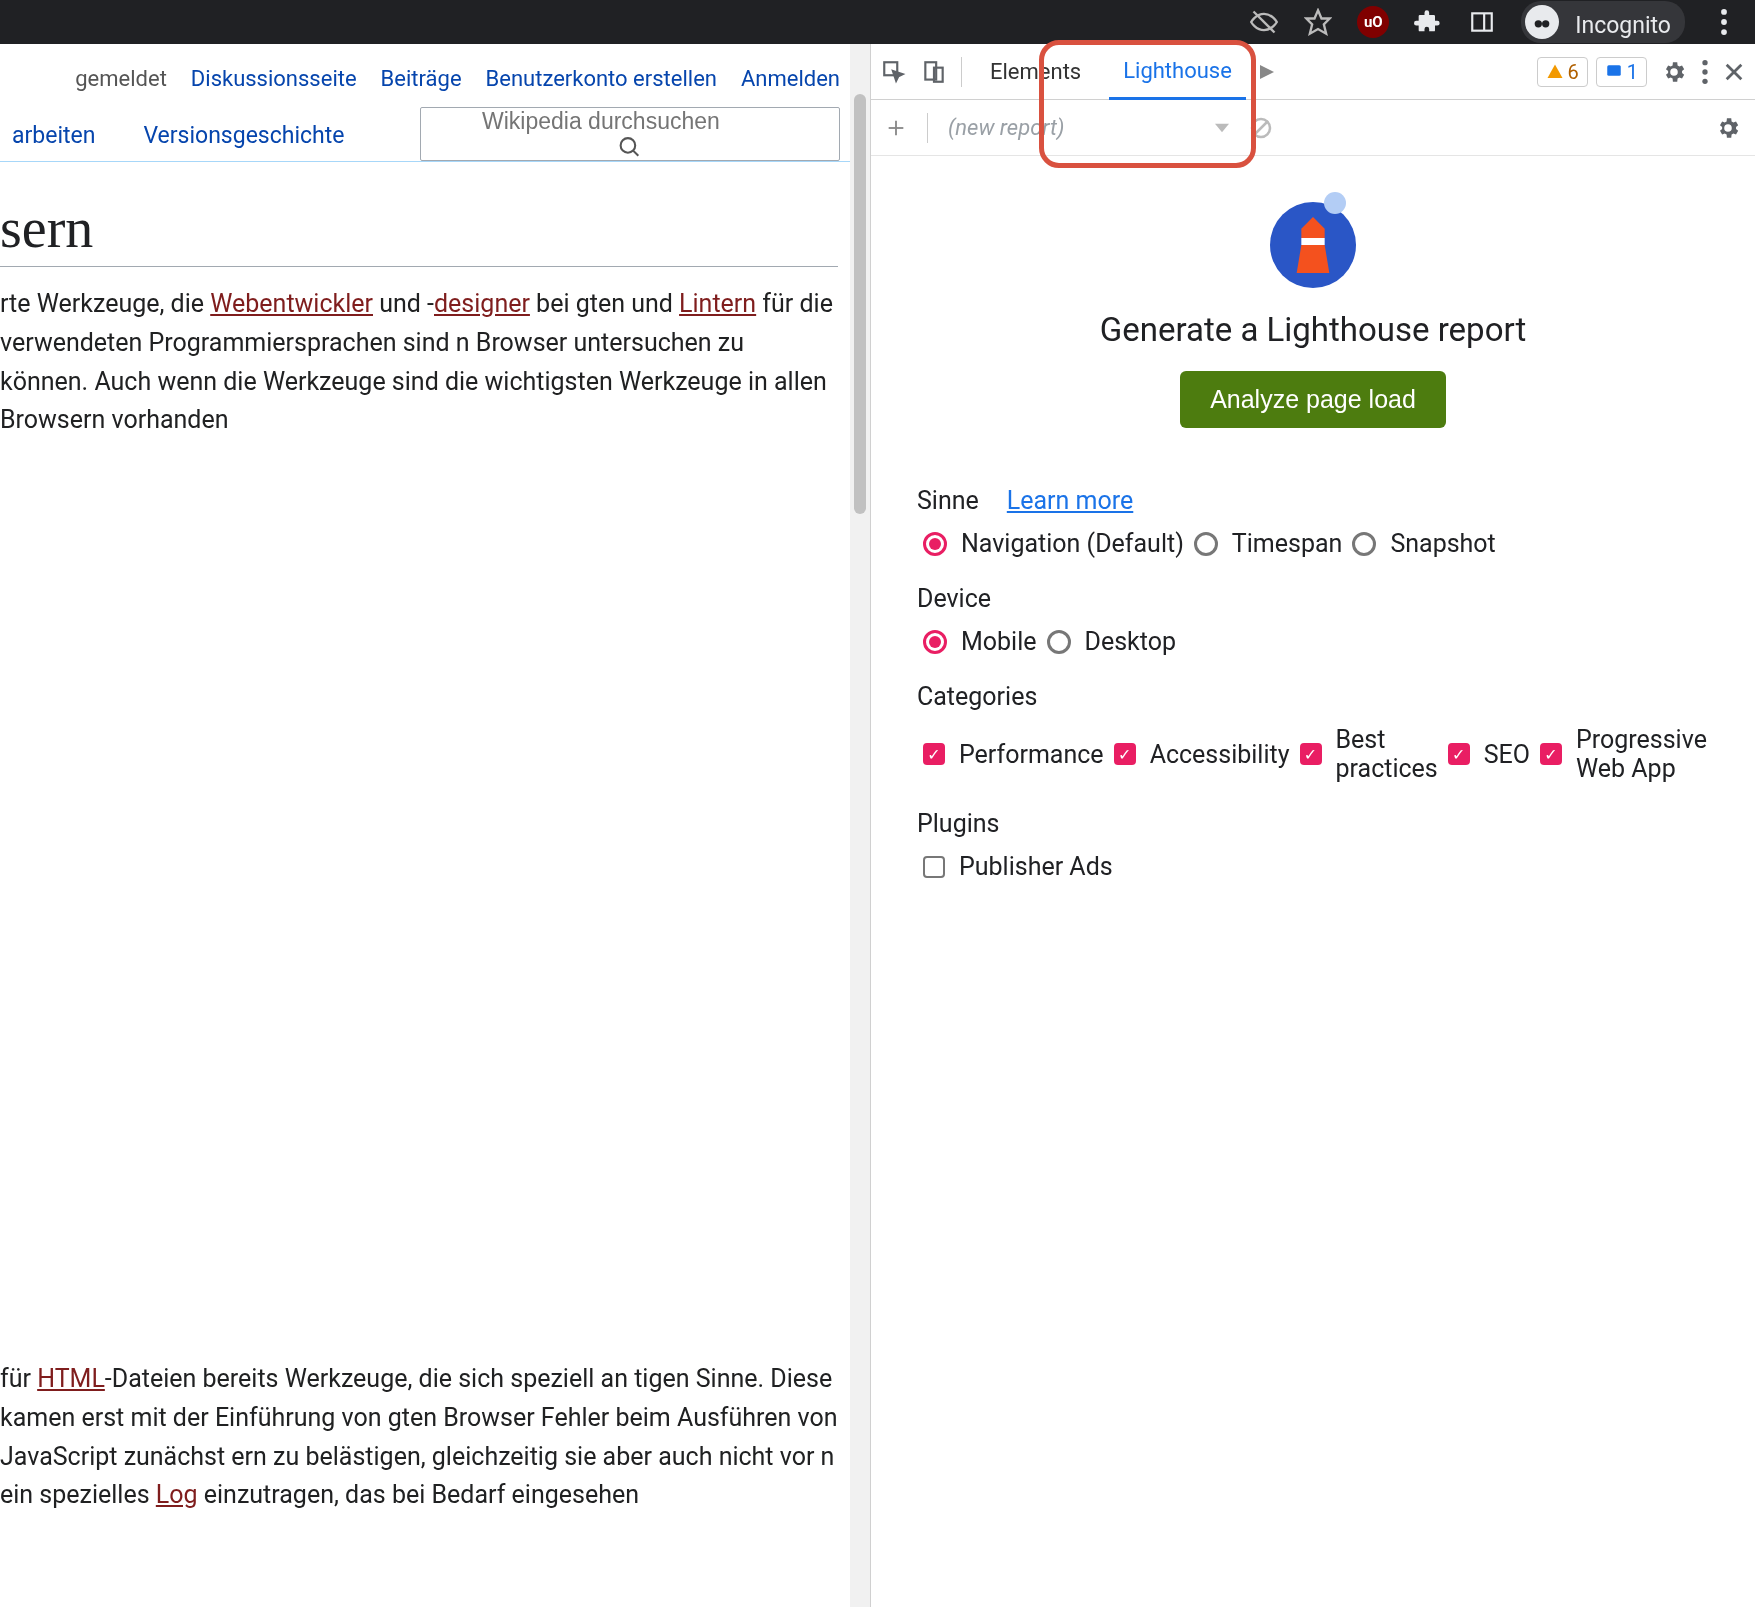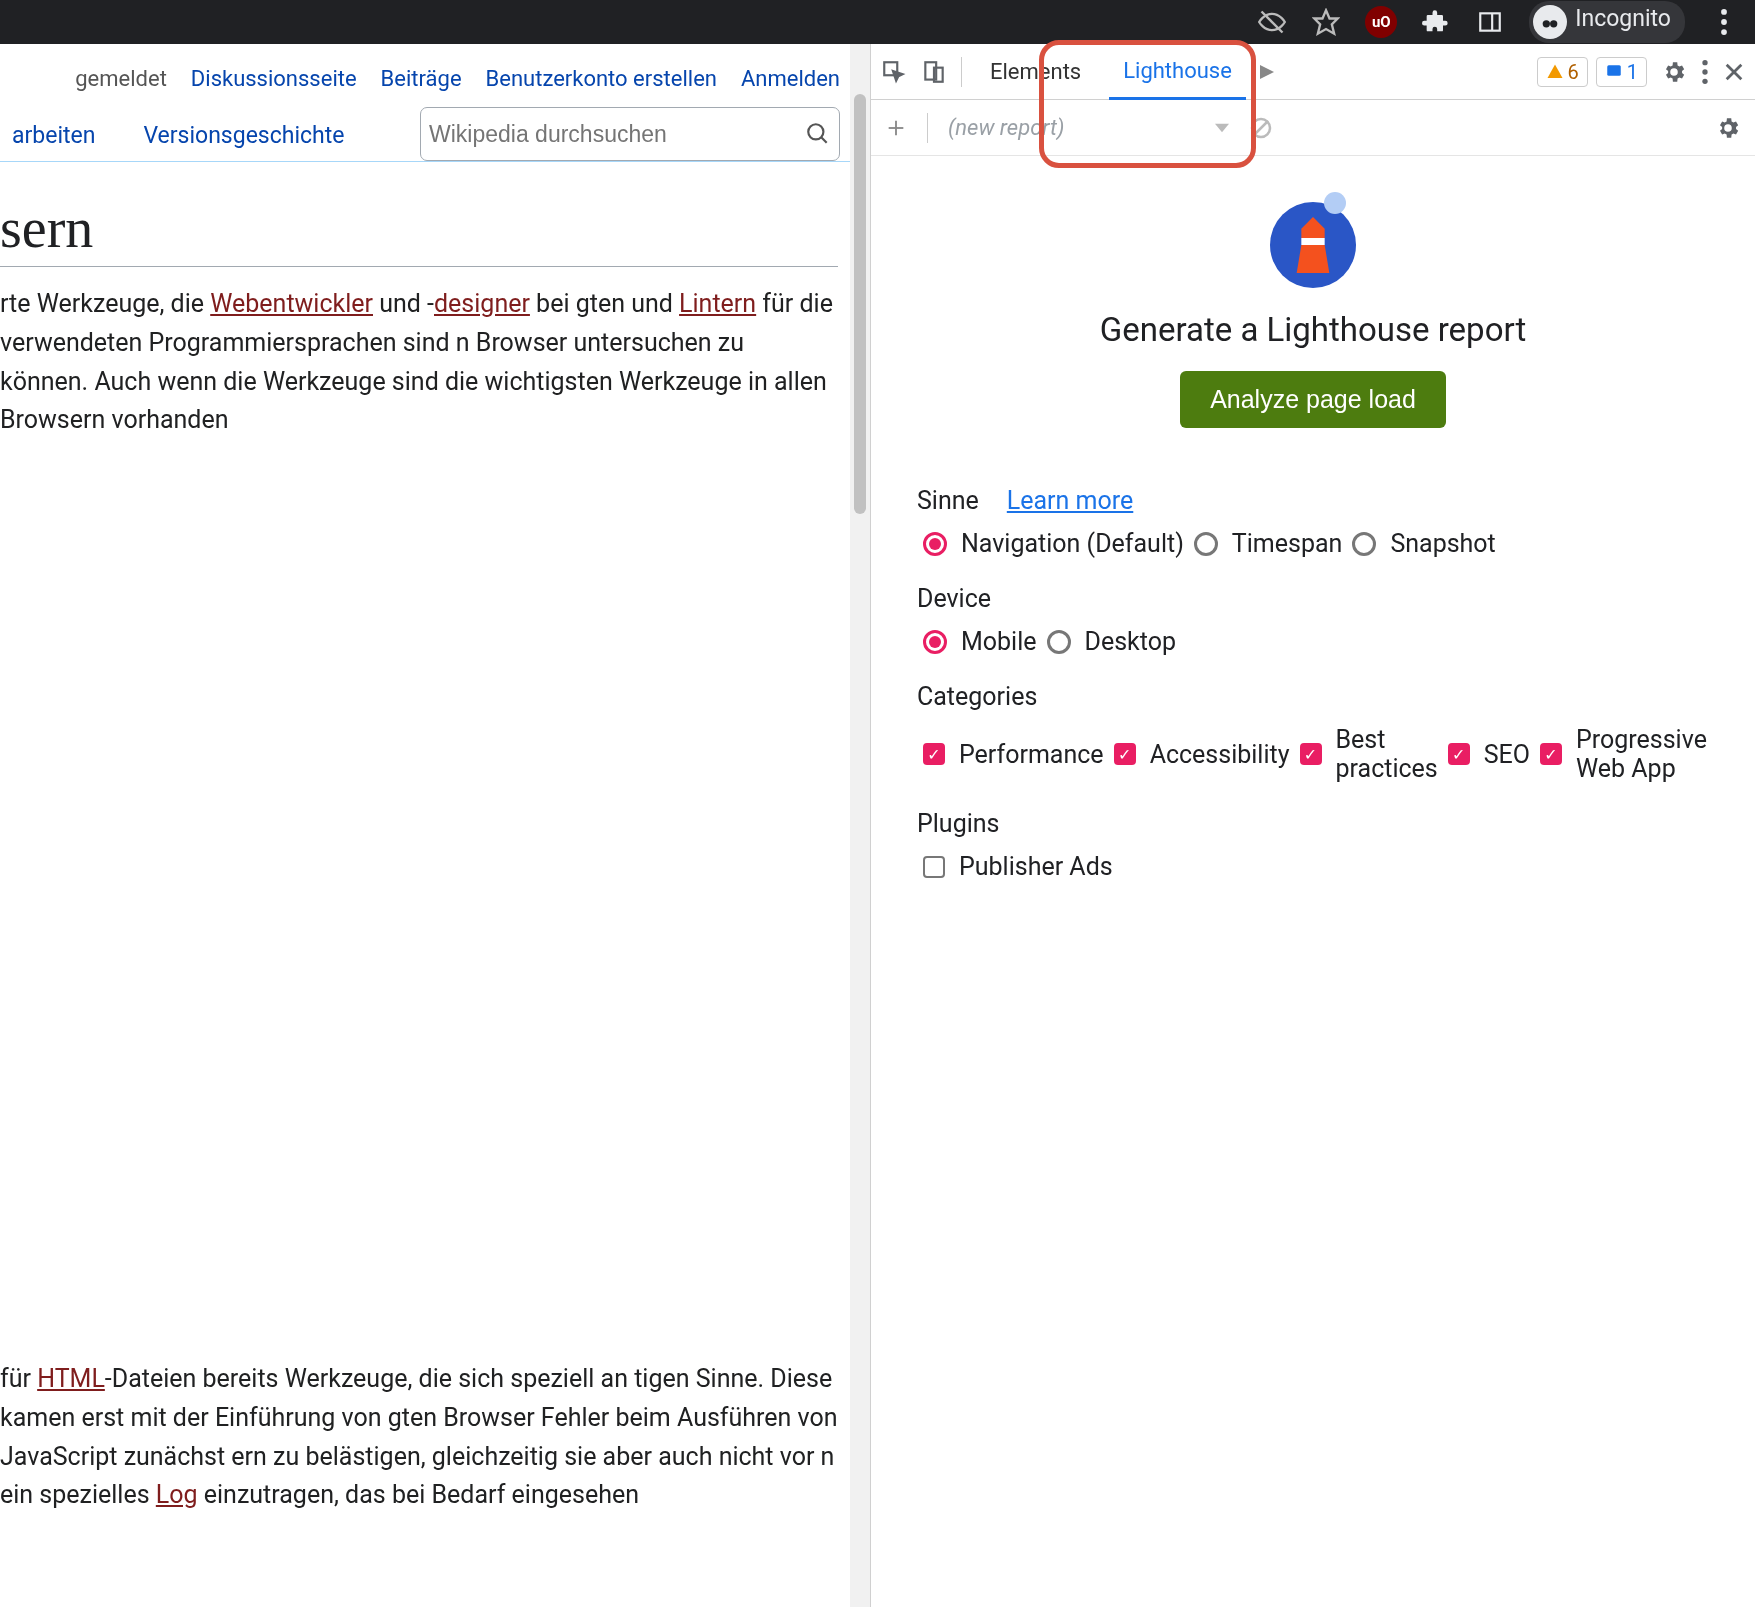--- a/index.html
+++ b/index.html
@@ -24,21 +24,21 @@
     gap: 24px;
     color: #e8eaed;
   }
   .chrome-bar .ico { width: 30px; height: 30px; display:flex; align-items:center; justify-content:center; }
   .ubo-badge {
     width:32px;height:32px;border-radius:50%;background:#800000;
     display:flex;align-items:center;justify-content:center;
     font-size:15px;font-weight:bold;color:#fff;
   }
   .incognito-wrap {
-    display:flex;align-items:flex-start;gap:8px;
+    display:flex;align-items:flex-end;gap:16px;
     background:#35363a;border-radius:20px;padding:4px 14px 4px 4px;
   }
   .incognito-wrap .circle{
     width:34px;height:34px;border-radius:50%;background:#e8eaed;color:#202124;
     display:flex;align-items:center;justify-content:center;
   }
   .incognito-wrap span{font-size:23px;}
 
   
   .split { display:flex; height: calc(100% - 44px); }
@@ -63,22 +63,23 @@
   .wiki-tabs-row{
     display:flex;align-items:center;gap:24px;
     border-bottom:1px solid #a7d7f9;
     padding:0 10px 0 0;
   }
   .wiki-tab{
     padding:14px 12px 12px;color:#0645ad;font-size:23px;
   }
   .search-wrap{
     margin-left:auto;display:flex;align-items:center;
-    border:1px solid #a2a9b1;border-radius:7px;width:420px;height:54px;
+    border:1px solid #a2a9b1;border-radius:2px;width:420px;height:54px;
     padding:0 8px;
+    flex-direction:column;
   }
   .search-wrap input{
     flex:1;border:none;outline:none;font-size:23px;background:transparent;
   }
 
   .wiki-heading{
     font-family: Georgia, "Linux Libertine", serif;
     font-size:56px;font-weight:normal;
     padding:34px 0 6px 0;border-bottom:1px solid #a2a9b1;
     margin:0 12px 18px 0;

